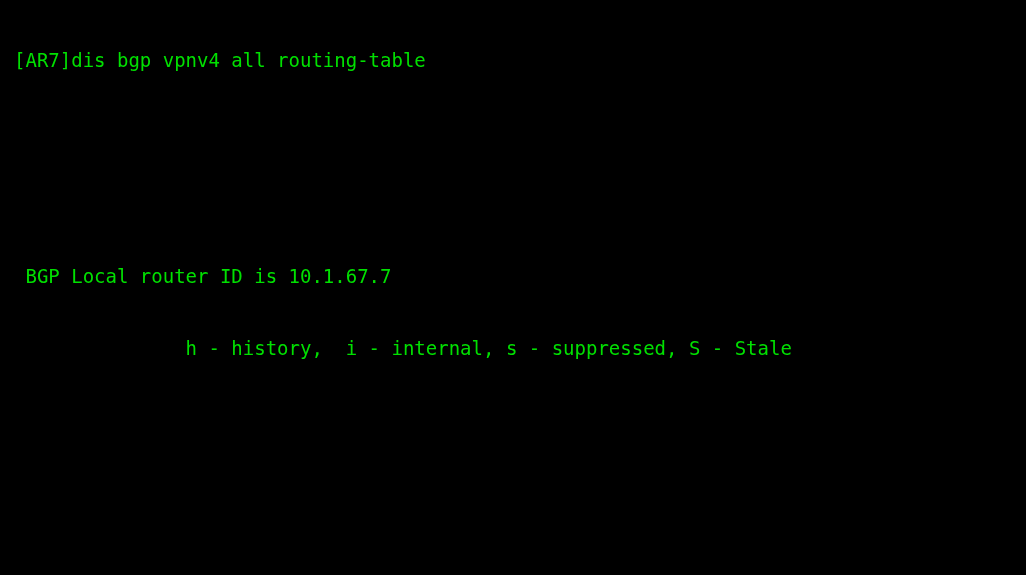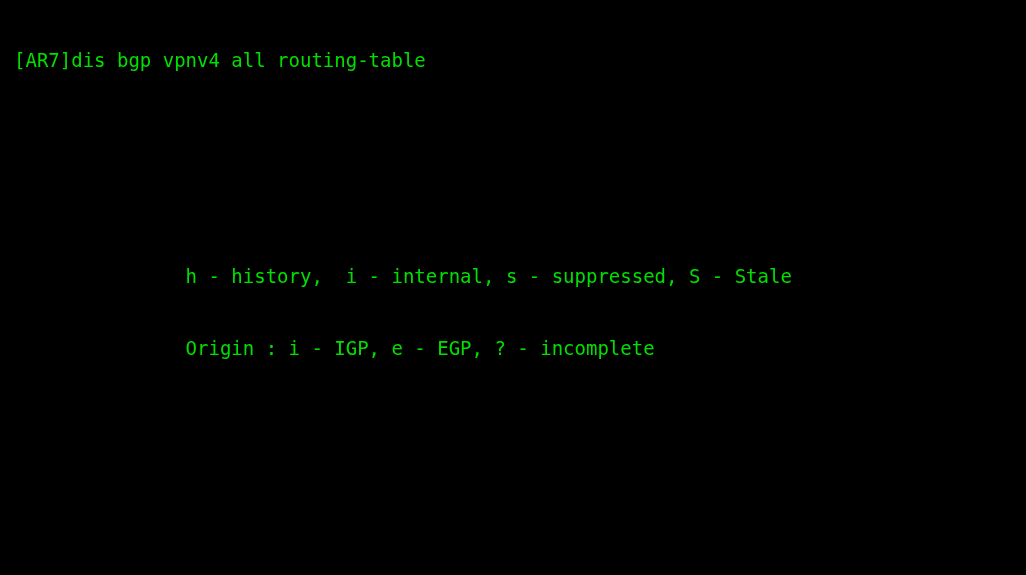--- a/index.html
+++ b/index.html
@@ -48,22 +48,22 @@
   .blank { color: transparent; }
 </style>
 </head>
 <body>
 
 <div id="terminal">
   <div class="screen">
     <span class="line">[AR7]dis bgp vpnv4 all routing-table</span>
     <span class="line blank"></span>
     <span class="line blank"></span>
+    <span class="line"> BGP Local router ID is 10.1.67.7</span>
     <span class="line">               h - history,  i - internal, s - suppressed, S - Stale</span>
-    <span class="line">               Origin : i - IGP, e - EGP, ? - incomplete</span>
     <span class="line blank"></span>
     
     
     
     
     
     
     
     
     

